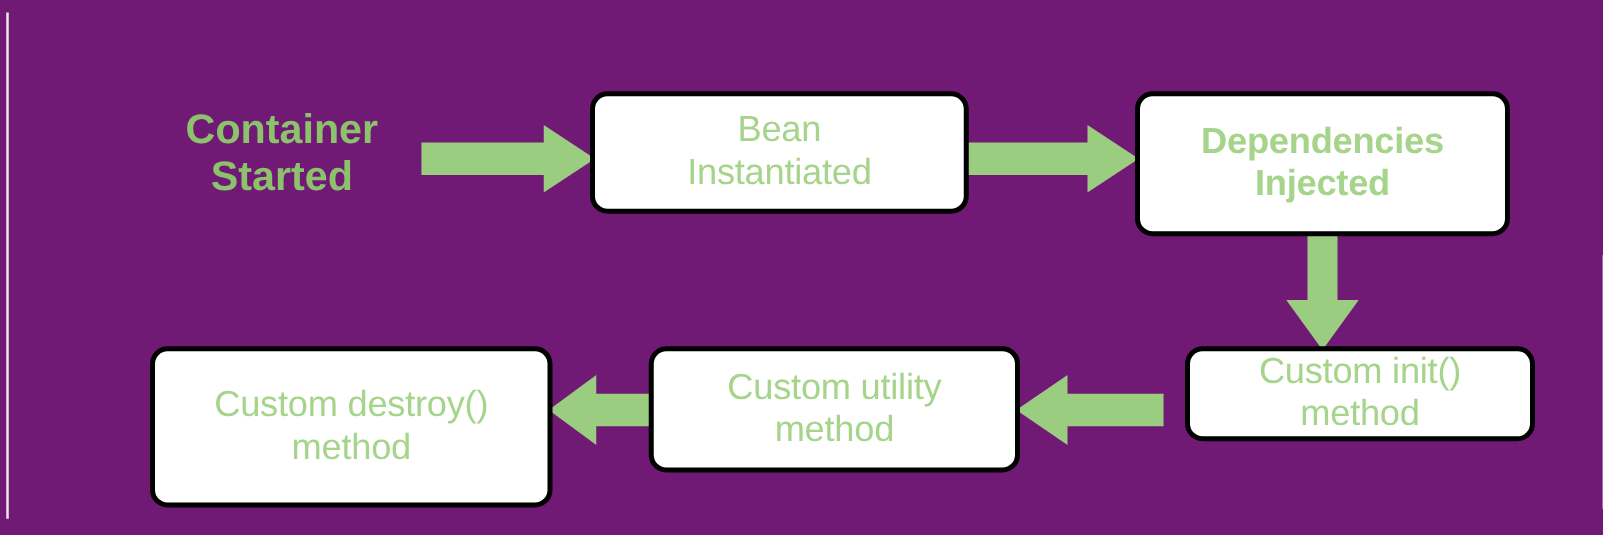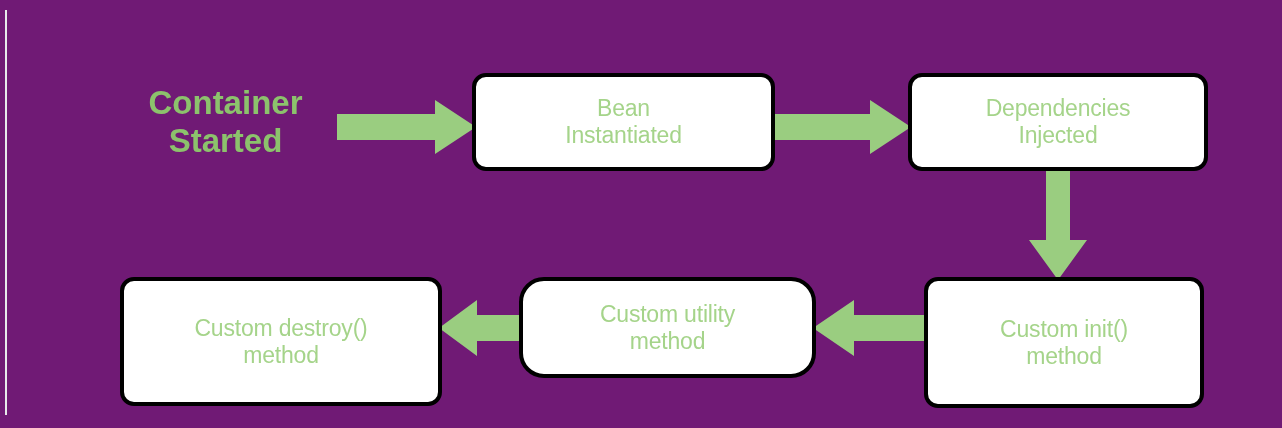--- a/index.html
+++ b/index.html
@@ -33,21 +33,21 @@
     position: absolute;
     box-sizing: border-box;
     background: #ffffff;
     border: 4px solid #000000;
     border-radius: 14px;
     display: flex;
     align-items: center;
     justify-content: center;
     text-align: center;
     color: #a5d48a;
-    font-size: 23px;
+    font-size: 29px;
     line-height: 1.16;
     letter-spacing: -0.2px;
     white-space: pre-line;
     z-index: 3;
   }
   
   .label-plain {
     position: absolute;
     display: flex;
     align-items: center;
@@ -107,31 +107,31 @@
   <div class="label-plain" style="left:128px; top:72px; width:195px; height:100px;">
     <span>Container
 Started</span>
   </div>
 
   <div class="node" style="left:472px; top:73px; width:303px; height:98px;">
     <span>Bean
 Instantiated</span>
   </div>
 
-  <div class="node" style="left:908px; top:73px; width:300px; height:98px;">
+  <div class="node" style="left:908px; top:73px; width:300px; height:116px;font-weight:bold;">
     <span>Dependencies
 Injected</span>
   </div>
 
-  <div class="node" style="left:924px; top:277px; width:280px; height:131px;">
+  <div class="node" style="left:948px; top:277px; width:280px; height:76px;">
     <span>Custom init()
 method</span>
   </div>
 
-  <div class="node" style="left:519px; top:277px; width:297px; height:101px;border-radius:25px;">
+  <div class="node" style="left:519px; top:277px; width:297px; height:101px;">
     <span>Custom utility
 method</span>
   </div>
 
   <div class="node" style="left:120px; top:277px; width:322px; height:129px;">
     <span>Custom destroy()
 method</span>
   </div>
 
 </div>

